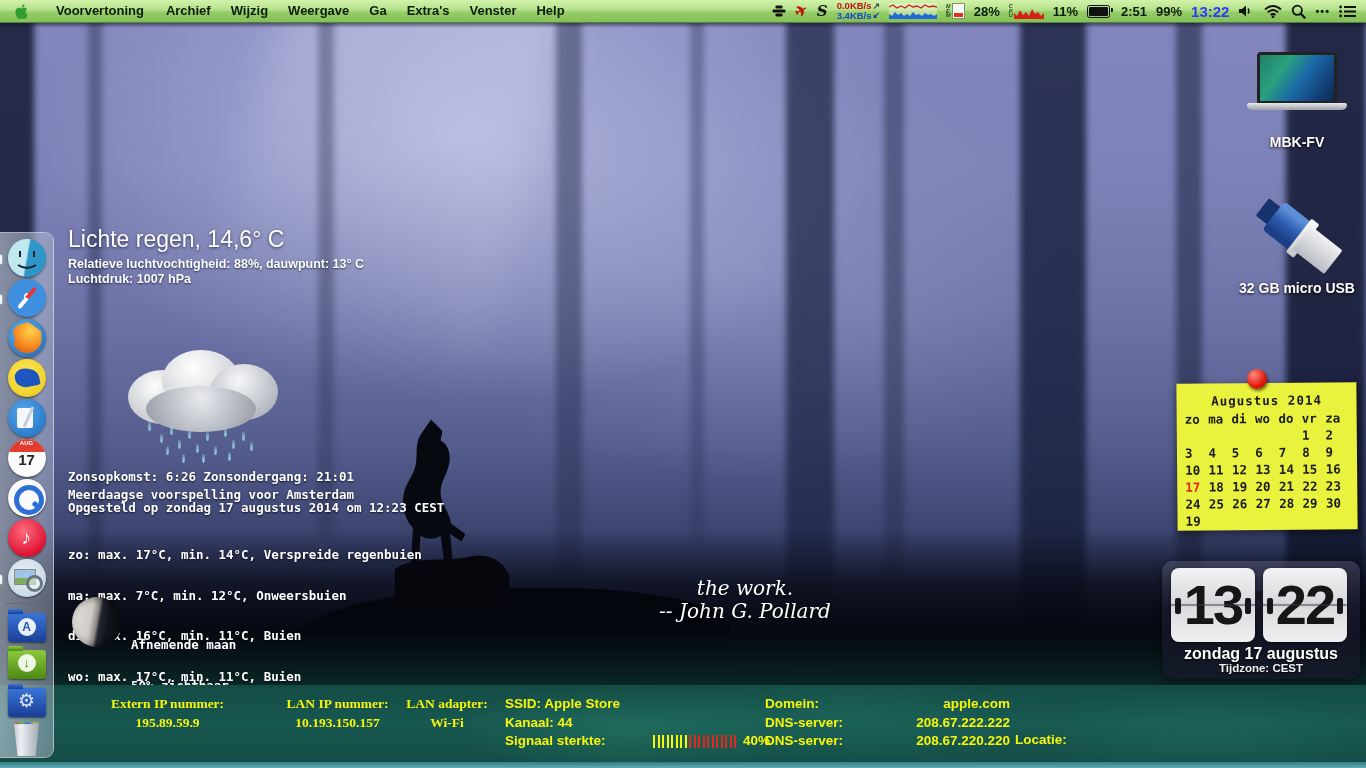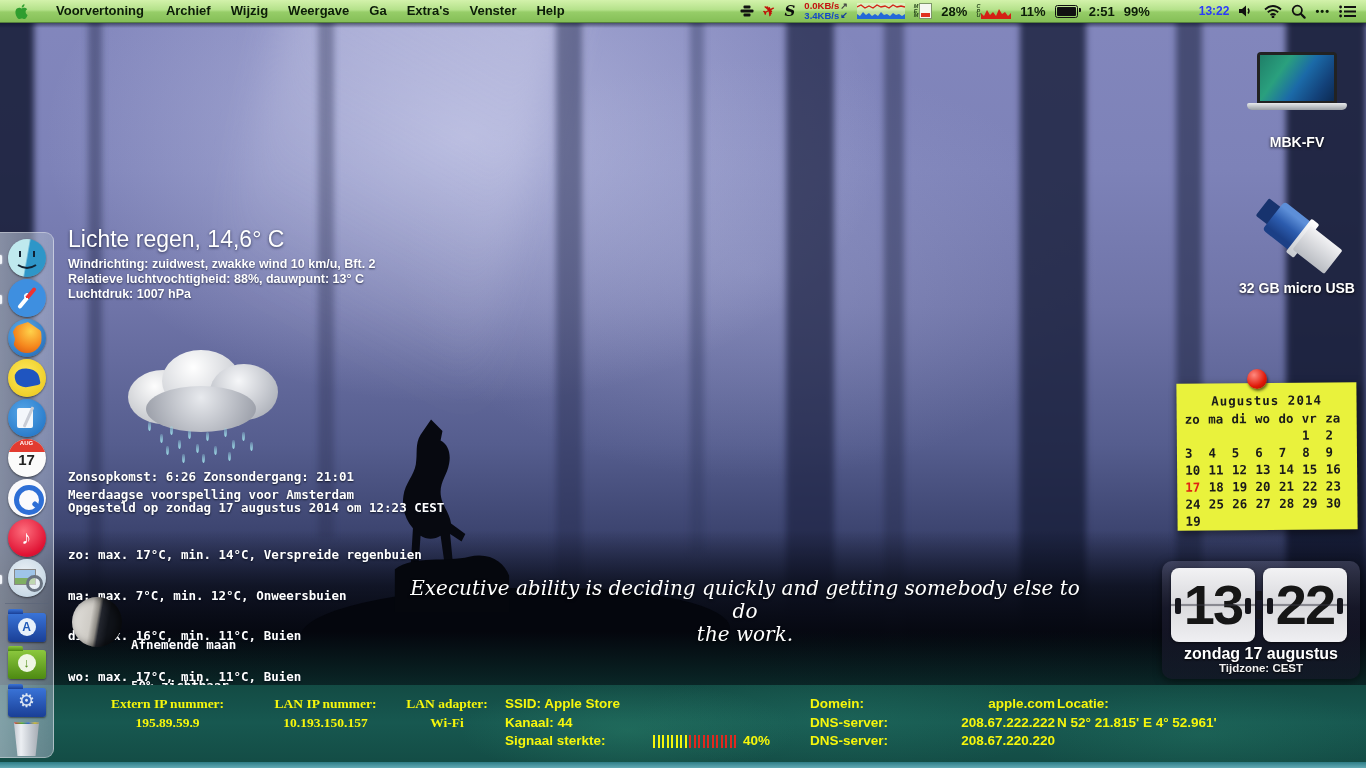--- a/index.html
+++ b/index.html
@@ -51,21 +51,21 @@
   .net-up{color:#c40f0f;}
   .net-down{color:#1347c8;}
   .net-arrows{display:flex;flex-direction:column;line-height:9px;font-size:9px;margin-left:1px;}
   .net-arrows .a-up{color:#444;}
   .net-arrows .a-dn{color:#123a9c;}
   .vert-label{display:flex;flex-direction:column;font-size:5.5px;line-height:4.8px;letter-spacing:0;
     color:#27451c;font-weight:bold;margin-right:1px;}
   .mem-box{width:11px;height:14px;background:#f5f7f2;border:1px solid #7d9668;position:relative;}
   .mem-fill{position:absolute;left:1px;right:1px;bottom:1px;height:4px;background:#e03020;}
   .pct{font-size:13px;font-weight:bold;}
-  .clock-mb{color:#2b3bfb;font-size:12px;font-weight:bold;margin-left:40px;}
+  .clock-mb{color:#2b3bfb;font-size:15px;font-weight:bold;}
   .battery{width:21px;height:11px;border:1.5px solid #111;border-radius:2.5px;position:relative;margin-right:2px;}
   .battery::after{content:"";position:absolute;right:-4px;top:2.5px;width:2px;height:4px;background:#111;border-radius:0 1px 1px 0;}
   .battery-fill{position:absolute;inset:1px;background:#111;border-radius:1px;}
   .dots-icon{font-size:11px;letter-spacing:1px;font-weight:bold;}
   .plane-icon{color:#c01208;font-size:15px;display:inline-block;transform:rotate(-28deg);}
   .s-icon{font-family:"DejaVu Serif",serif;font-weight:bold;font-style:italic;font-size:15px;color:#0b0b0b;}
 
   
   .dock{position:absolute;left:0;top:232px;width:54px;height:526px;z-index:40;
     background:linear-gradient(90deg,rgba(196,206,222,.62),rgba(170,182,202,.5));
@@ -199,34 +199,34 @@
       radial-gradient(ellipse 240px 70px at 46% 55%,rgba(52,150,120,.30),rgba(52,150,120,0) 70%),
       radial-gradient(ellipse 300px 80px at 62% 40%,rgba(40,130,110,.25),rgba(40,130,110,0) 70%),
       radial-gradient(ellipse 260px 70px at 88% 60%,rgba(45,140,115,.22),rgba(45,140,115,0) 70%),
       linear-gradient(180deg,#134b44,#175850 45%,#134b44 100%);
     color:#f6f60c;font-weight:bold;font-size:13.5px;}
   .bottombar::after{content:"";position:absolute;left:0;right:0;bottom:0;height:6px;
     background:linear-gradient(180deg,#2e7d86,#63aab4);}
   .bb-col{position:absolute;top:10px;line-height:18.5px;}
   .bb-center{text-align:center;font-family:Liberation Serif, serif;}
   .bbc1{left:70px;width:195px;}
-  .bbc2{left:248px;width:155px;}
+  .bbc2{left:260px;width:155px;}
   .bbc3{left:382px;width:130px;}
   .bbc4{left:505px;width:330px;}
   .sig-row{display:flex;align-items:center;height:18.5px;}
   .sig-label{width:148px;}
   .sig-bars{display:flex;align-items:center;gap:2.5px;margin-right:7px;}
   .sig-bars .bar{width:2px;height:13px;}
   .bar.yellow{background:#f6f60c;}
   .bar.red{background:#e0281e;}
-  .bbc5{left:810px;width:245px;}
+  .bbc5{left:765px;width:245px;}
   .kv{display:flex;}
   .kv .k{width:103px;}
   .kv .v{flex:1;text-align:right;}
-  .bbc6{left:1057px;width:300px;}
+  .bbc6{left:1015px;width:300px;margin-top:36px;}
 
   [data-interactable]{cursor:default;}
   [data-interactable="true"]{cursor:pointer;}
 </style>
 </head>
 <body>
 
 <div class="wallpaper" data-interactable="false">
   <div class="lightbeam" data-interactable="false"></div>
   <div class="trunk t1" data-interactable="false"></div>
@@ -416,21 +416,20 @@
       <div class="f-gear" data-interactable="false">⚙</div>
     </div>
   </div>
   <div class="dock-item" data-interactable="true">
     <div class="trash" data-interactable="false"></div>
   </div>
 </div>
 
 <div class="w-headline" data-interactable="false">Lichte regen, 14,6° C</div>
 <div class="w-details" data-interactable="false">
-  <div data-interactable="false">Windrichting: zuidwest, zwakke wind 10 km/u, Bft. 2</div>
   <div data-interactable="false">Relatieve luchtvochtigheid: 88%, dauwpunt: 13° C</div>
   <div data-interactable="false">Luchtdruk: 1007 hPa</div>
 </div>
 
 <div class="cloud" data-interactable="false">
   <div class="puff p1"></div>
     <div class="puff p2"></div>
     <div class="puff p3"></div>
     <div class="puff p4"></div>
   <div class="drop" style="left:30px;top:80px;"></div>
@@ -462,22 +461,22 @@
   <div data-interactable="false">do: max. 18°C, min. 12°C, Lichte regen</div>
 </div>
 
 <div class="moon" data-interactable="false"></div>
 <div class="w-mono moon-text" data-interactable="false">
   <div data-interactable="false">Afnemende maan</div>
   <div data-interactable="false">50% zichtbaar</div>
 </div>
 
 <div class="quote" data-interactable="false">
-  <div data-interactable="false">Executive ability is deciding quickly and getting somebody else to do</div>
   <div data-interactable="false">the work.</div>
+  <div data-interactable="false">-- John G. Pollard</div>
 </div>
 
 <div class="macbook" data-interactable="true">
   <div class="mb-screen">
       <div class="mb-disp"></div>
     </div>
   <div class="mb-base"></div>
 </div>
 <div class="di-label" style="left:1217px;top:134px;" data-interactable="true">MBK-FV</div>
 
@@ -617,15 +616,14 @@
         <span class="k" data-interactable="false">DNS-server:</span>
       <span class="v" data-interactable="false">208.67.222.222</span>
       </div>
     <div class="kv">
         <span class="k" data-interactable="false">DNS-server:</span>
       <span class="v" data-interactable="false">208.67.220.220</span>
       </div>
   </div>
   <div class="bb-col bbc6" data-interactable="false">
     <div data-interactable="false">Locatie:</div>
-    <div data-interactable="false">N 52° 21.815'   E 4° 52.961'</div>
   </div>
 </div>
 
 </body></html>

